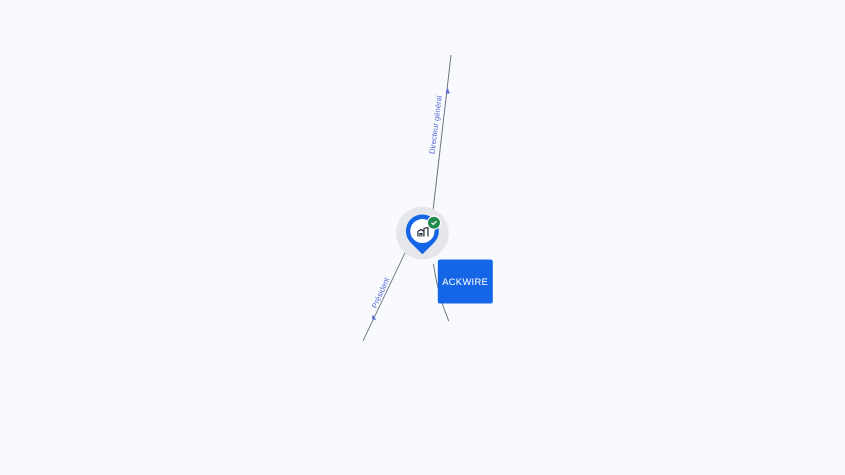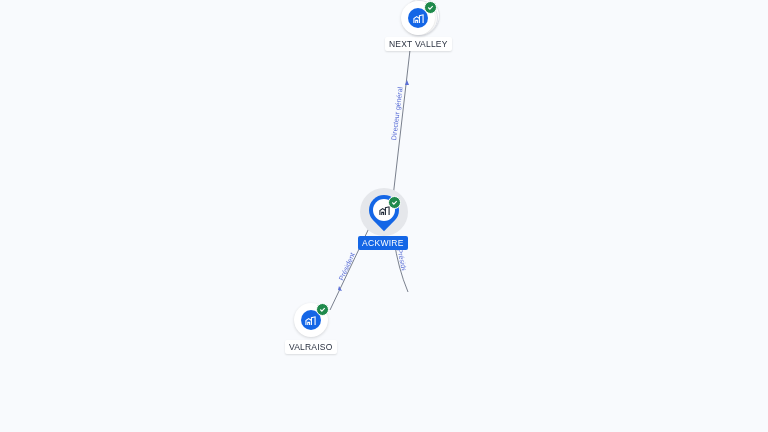--- a/index.html
+++ b/index.html
@@ -109,24 +109,25 @@
       background: #ffffff;
       display: flex;
       align-items: center;
       justify-content: center;
     }
     .center-label {
       position: absolute;
       font-size: 8.5px;
       color: #ffffff;
       background: #1466e6;
-      padding: 2px 4px;
+      padding: 15px 4px;
       border-radius: 2px;
       letter-spacing: 0.3px;
       white-space: nowrap;
+      margin-left: 40px;
     }
   </style>
 </head>
 <body>
 
 <div class="canvas">
 
   <svg class="edges" viewBox="0 0 768 432">
 
     <line x1="393" y1="197" x2="410" y2="50" stroke="#6b7280" stroke-width="0.9"></line>
@@ -137,68 +138,32 @@
 
     <path d="M394,240 Q398,268 408,292" fill="none" stroke="#6b7280" stroke-width="0.9"></path>
   </svg>
 
   <div class="edge-label" style="left:370px; top:110px; transform: rotate(-83deg);">Directeur général</div>
   <div class="edge-label" style="left:332px; top:263px; transform: rotate(-66deg);">Président</div>
   <div class="edge-label" style="left:391px; top:256px; transform: rotate(78deg); overflow:hidden; width:22px;">
     <span>Président</span>
   </div>
 
-  <div class="node" style="left:385px; top:0px;">
-    <div class="circle-wrap" style="margin-top:2px;">
-      <div class="stack" style="left:4px; top:-4px;"></div>
-      <div class="stack" style="left:2px; top:-2px;"></div>
-      <div class="circle" style="top:-1px;">
-        <div class="inner company">
-          <svg width="11" height="11" viewBox="0 0 12 12">
-              <path d="M1 11V6l3-2 3 2v5M7 11V3l4-1v9M3 11V8h2v3" fill="none" stroke="#fff" stroke-width="1.2"></path>
-            </svg>
-        </div>
-      </div>
-      <div class="check" style="left:24px; top:-1px;">
-        <svg width="7" height="7" viewBox="0 0 8 8">
-            <path d="M1.5 4l1.8 1.8L6.5 2.5" fill="none" stroke="#fff" stroke-width="1.3"></path>
-          </svg>
-      </div>
-    </div>
-    <div class="label" style="margin-top:-1px;">NEXT VALLEY</div>
-  </div>
 
   <div style="position:absolute; left:358px; top:188px; width:52px; height:66px;">
     <div class="center-halo" style="left:2px; top:0px;"></div>
     <div class="pin" style="left:11px; top:7px;"></div>
     <div class="pin-inner" style="left:15px; top:11px;">
       <svg width="11" height="11" viewBox="0 0 12 12">
           <path d="M1 11V6l3-2 3 2v5M7 11V3l4-1v9M3 11V8h2v3" fill="none" stroke="#1f2937" stroke-width="1.2"></path>
         </svg>
     </div>
     <div class="check" style="left:30px; top:8px;">
       <svg width="7" height="7" viewBox="0 0 8 8">
           <path d="M1.5 4l1.8 1.8L6.5 2.5" fill="none" stroke="#fff" stroke-width="1.3"></path>
         </svg>
     </div>
     <div class="center-label" style="left:0px; top:48px;">ACKWIRE</div>
   </div>
 
-  <div class="node" style="left:285px; top:302px;">
-    <div class="circle-wrap">
-      <div class="circle">
-        <div class="inner company">
-          <svg width="11" height="11" viewBox="0 0 12 12">
-              <path d="M1 11V6l3-2 3 2v5M7 11V3l4-1v9M3 11V8h2v3" fill="none" stroke="#fff" stroke-width="1.2"></path>
-            </svg>
-        </div>
-      </div>
-      <div class="check" style="left:23px; top:1px;">
-        <svg width="7" height="7" viewBox="0 0 8 8">
-            <path d="M1.5 4l1.8 1.8L6.5 2.5" fill="none" stroke="#fff" stroke-width="1.3"></path>
-          </svg>
-      </div>
-    </div>
-    <div class="label">VALRAISO</div>
-  </div>
 
 
 </div>
 
 </body></html>

